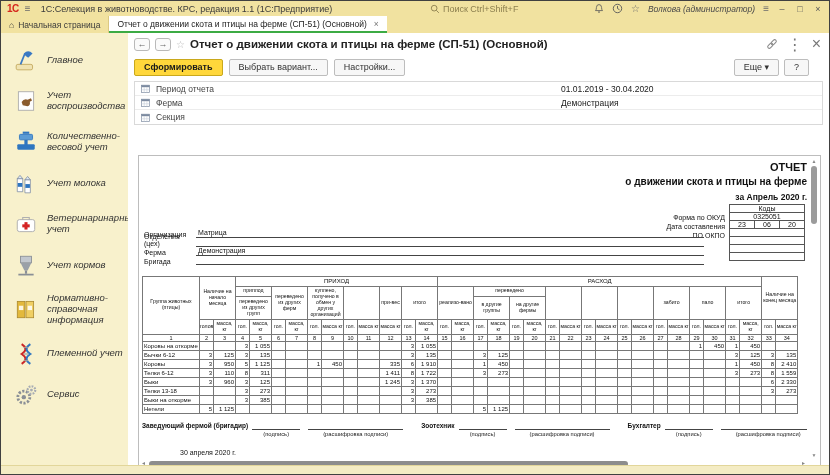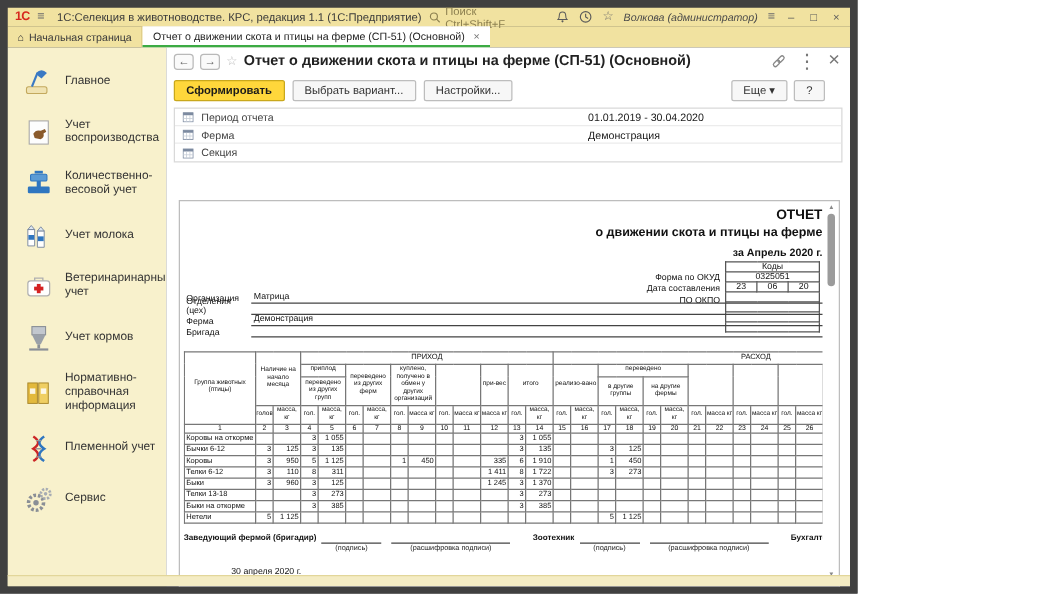--- a/index.html
+++ b/index.html
@@ -1,18 +1,18 @@
 <!DOCTYPE html>
 <html lang="ru"><head>
 <meta charset="utf-8">
 <style>
   * { margin:0; padding:0; box-sizing:border-box; }
   html,body { width:830px; height:475px; overflow:hidden; }
   body { font-family:"Liberation Sans", sans-serif; background:#fff; }
-  .window { position:relative; width:686px; height:475px; background:#404040; border:6px solid #404040; overflow:hidden; }
+  .window { position:relative; width:830px; height:475px; background:#0369a1; border:1px solid #404040; overflow:hidden; }
 
   
   .titlebar { height:15px; background:#f1e2a0; display:flex; align-items:center; gap:6px; padding:0 6px; font-size:9px; color:#3a3a3a; }
   .logo1c { color:#d6281e; font-weight:bold; font-size:10px; letter-spacing:-0.5px; }
   .tb-icon { color:#6b6b6b; font-size:10px; line-height:10px; cursor:default; }
   .tb-title { margin-left:4px; white-space:nowrap; }
   .tb-search { margin-left:auto; display:flex; align-items:center; gap:3px; color:#8d8050; width:150px; }
   .tb-right { display:flex; align-items:center; gap:8px; margin-left:8px; }
   .tb-user { font-size:8.5px; color:#4a4a4a; white-space:nowrap;font-style:italic; }
   .winbtn { font-size:9px; color:#5a5a5a; width:10px; text-align:center; }
@@ -22,21 +22,21 @@
   .tab { display:flex; align-items:center; gap:4px; padding:0 8px; white-space:nowrap; }
   .tab.home { border-right:1px solid #dcc982; }
   .tab.active { background:#fff; border-bottom:2px solid #3cab44; color:#222; }
   .tab .close-x { color:#777; margin-left:3px; }
 
   
   .main { display:flex; height:448px; }
   .sidebar { width:127px; background:#f8f1cc; padding:14px 0 0 12px; display:flex; flex-direction:column; gap:15px; overflow:hidden; }
   .side-item { display:flex; align-items:center; gap:8px; cursor:pointer; }
   .side-item .ic { width:26px; height:26px; flex:0 0 26px; display:flex; align-items:center; justify-content:center; }
-  .side-item .lbl { font-size:9.5px; color:#333; line-height:1.15; }
+  .side-item .lbl { font-size:9.5px; color:#333; line-height:1.15;font-style:italic; }
 
   .content { flex:1; background:#fff; position:relative; overflow:hidden; }
 
   
   .form-head { height:22px; display:flex; align-items:center; gap:5px; padding:0 8px 0 6px; }
   .navbtn { width:16px; height:13px; border:1px solid #b9b9b9; border-radius:3px; background:#fafafa; color:#666; font-size:9px; line-height:11px; text-align:center; }
   .star { color:#b9b9b9; font-size:10px; }
   .form-title { font-size:11.5px; font-weight:bold; color:#222; white-space:nowrap; }
   .fh-right { margin-left:auto; display:flex; align-items:center; gap:9px; color:#777; }
 

